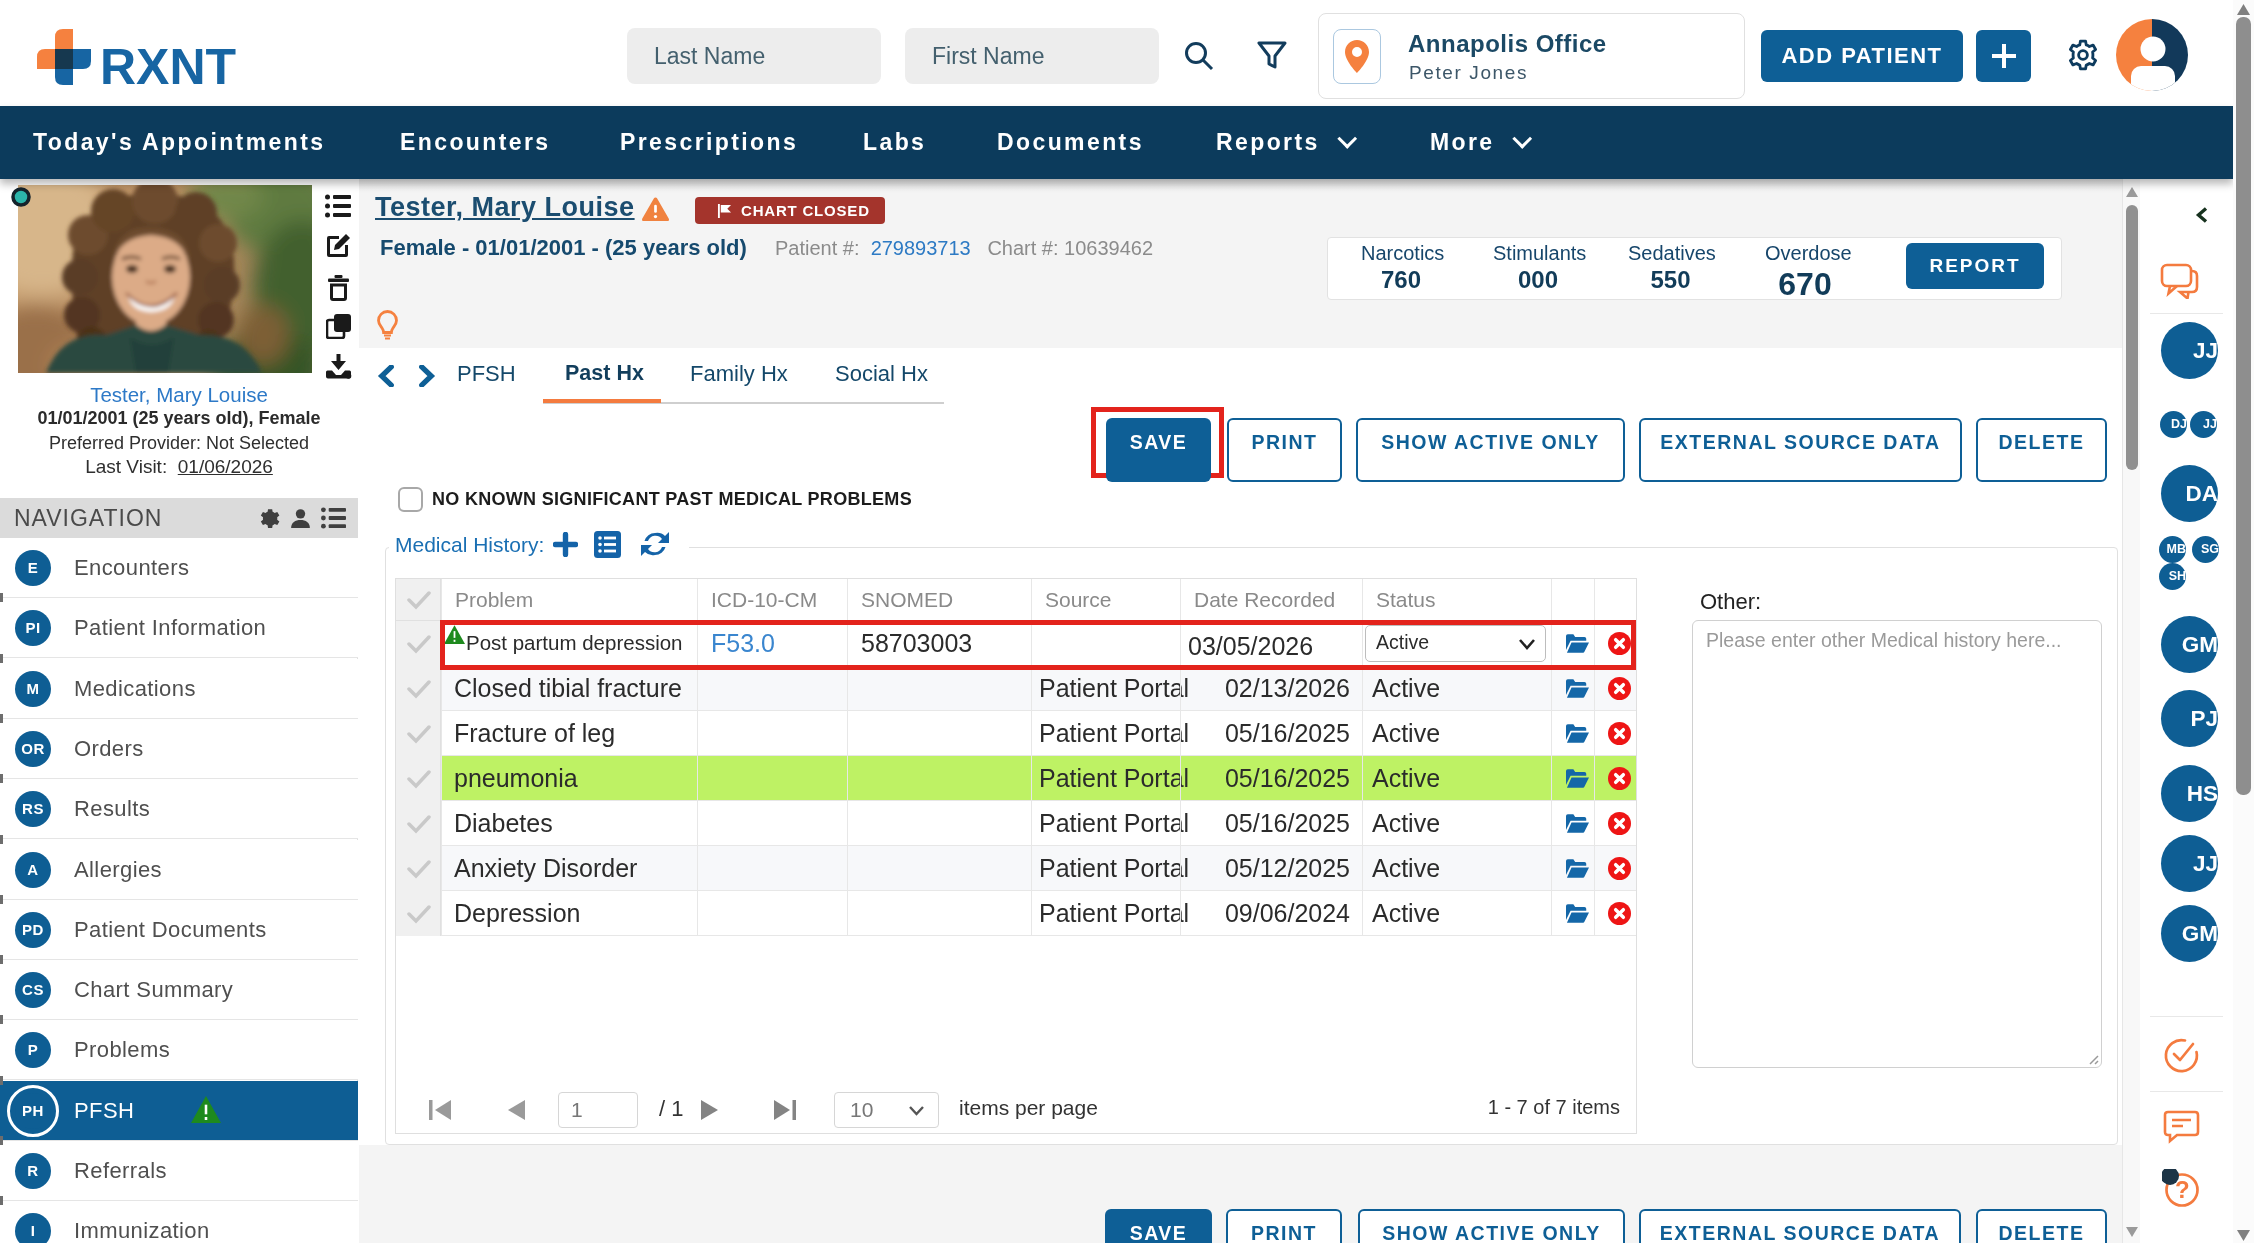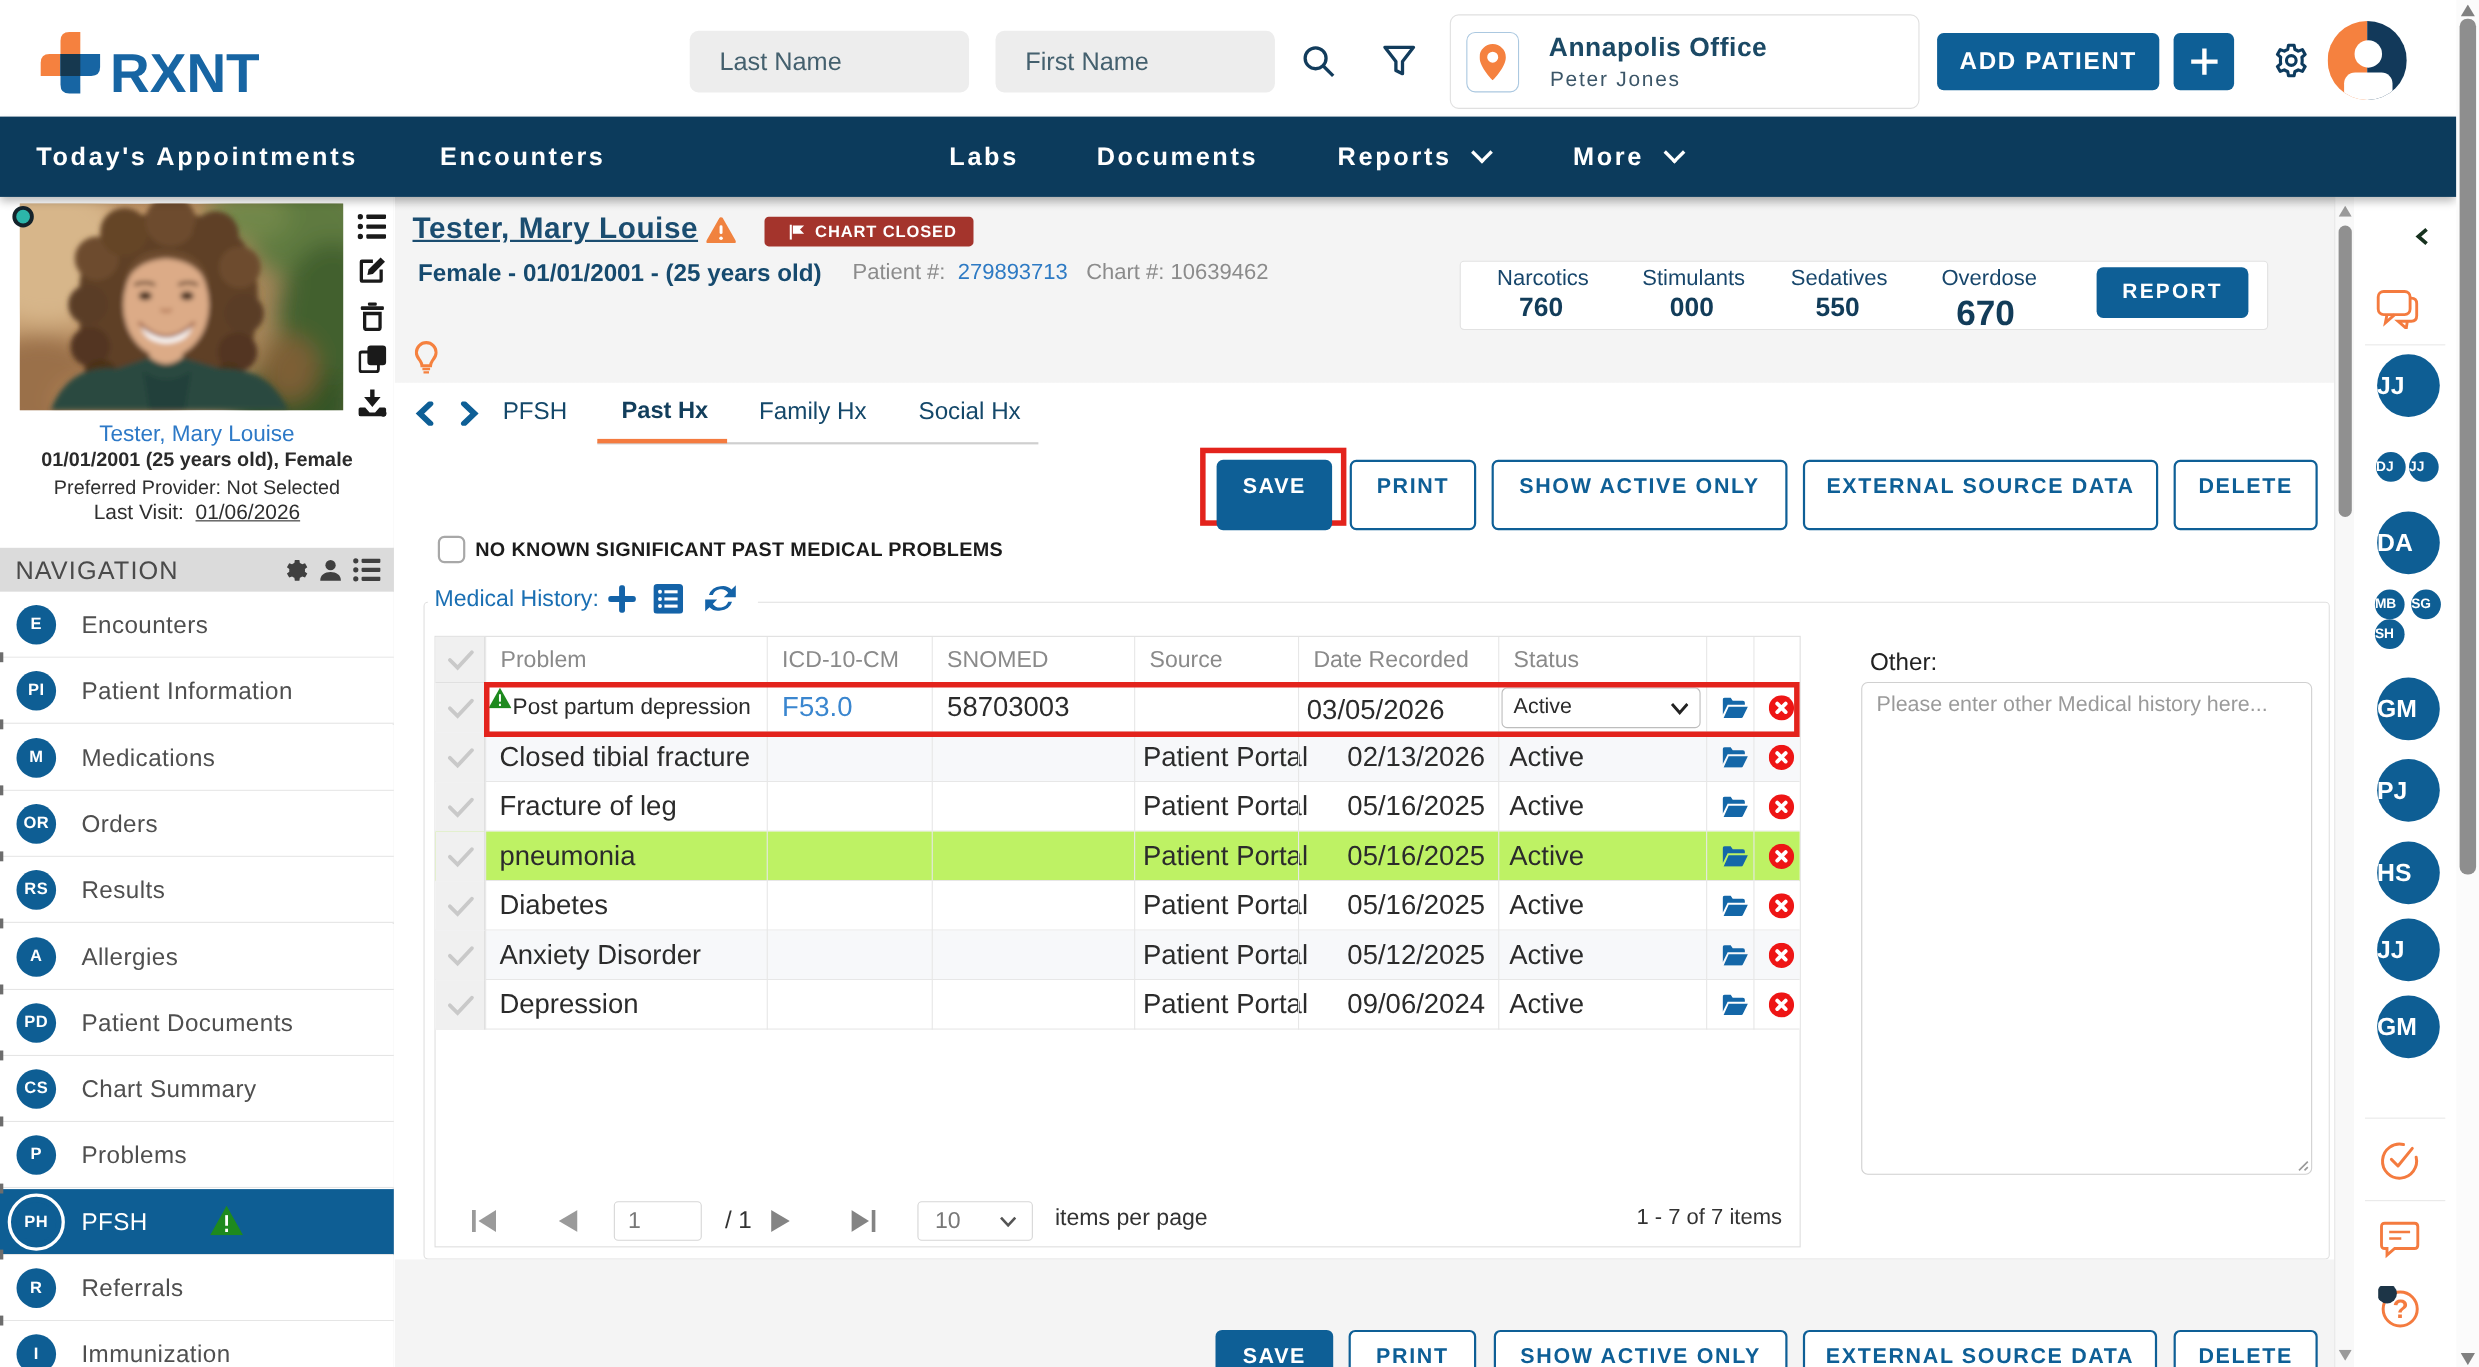--- a/index.html
+++ b/index.html
@@ -29,21 +29,21 @@
 .btn.primary span { margin-top:13px; }
 
 #grid { position:absolute; left:36px; top:399px; width:1242px; height:556px; border:1px solid #dfdfdf; }
 .gh { position:absolute; top:0; height:42px; color:#8a8a8a; font-size:21px; line-height:42px; }
 .grow { position:absolute; left:0; width:1240px; height:45px; border-bottom:1px solid #e7e7e7; }
 .gcell { position:absolute; top:0; height:45px; line-height:44px; font-size:25px; color:#2b2b2b; overflow:hidden; }
 .vline { position:absolute; top:0; bottom:0; width:1px; background:#e7e7e7; }
 .checkcol { position:absolute; left:0; top:0; width:45px; background:#f0f0f0; border-right:1px solid #e0e0e0; }
 
 #rightbar { position:absolute; left:2140px; top:179px; width:93px; height:1064px; background:#fff; z-index:4; }
-.rav { position:absolute; border-radius:50%; background:#0e5e94; color:#fff; font-weight:bold; text-align:left; }
+.rav { position:absolute; border-radius:50%; background:#0e5e94; color:#fff; font-weight:bold; text-align:right; }
 .rdiv { position:absolute; left:10px; width:73px; height:1px; background:#e8e8e8; }
 
 #iscroll { position:absolute; left:2122px; top:179px; width:18px; height:1064px; background:#f8f8f8; border-left:1px solid #e6e6e6; z-index:4; }
 #oscroll { position:absolute; left:2233px; top:0; width:21px; height:1243px; background:#fbfbfb; z-index:7; }
 </style>
 </head>
 <body>
 
 <div id="topbar">
   <svg class="abs" style="left:36px;top:27px" width="200" height="60" viewBox="0 0 200 60">
@@ -89,20 +89,21 @@
       <rect x="36" y="0" width="36" height="72" fill="#12395a"></rect>
       <circle cx="37" cy="30" r="12.5" fill="#fff"></circle>
       <rect x="15" y="47" width="44" height="28" rx="10" fill="#fff"></rect>
     </g>
   </svg>
 </div>
 
 <div id="navbar">
   <div class="navitem" style="left:33px">Today's Appointments</div>
   <div class="navitem" style="left:400px">Encounters</div>
+  <div class="navitem" style="left:620px">Prescriptions</div>
   <div class="navitem" style="left:863px">Labs</div>
   <div class="navitem" style="left:997px">Documents</div>
   <div class="navitem" style="left:1216px">Reports<span class="caret"></span></div>
   <div class="navitem" style="left:1430px">More<span class="caret"></span></div>
 </div>
 
 <div id="sidebar">
   <div id="patientcard">
     <svg class="abs" style="left:18px;top:6px" width="294" height="188" viewBox="0 0 294 188">
       <defs>

